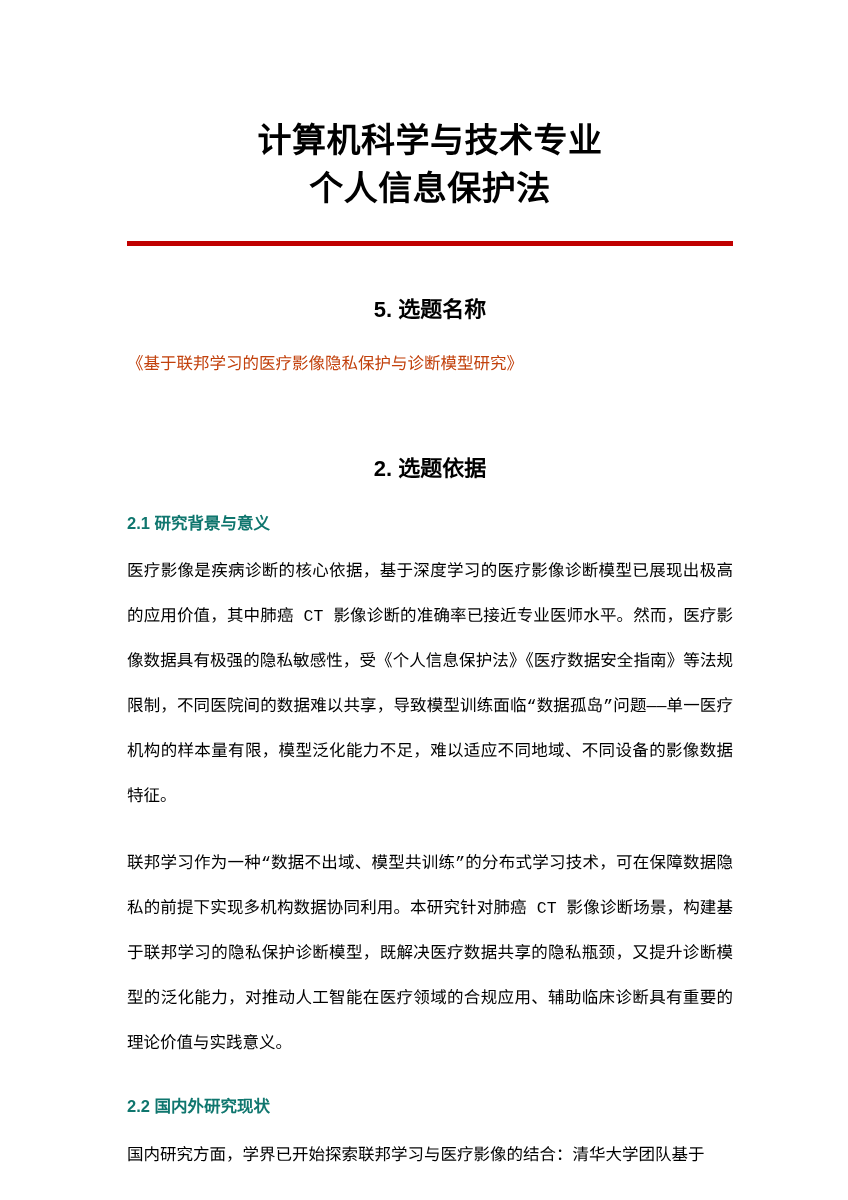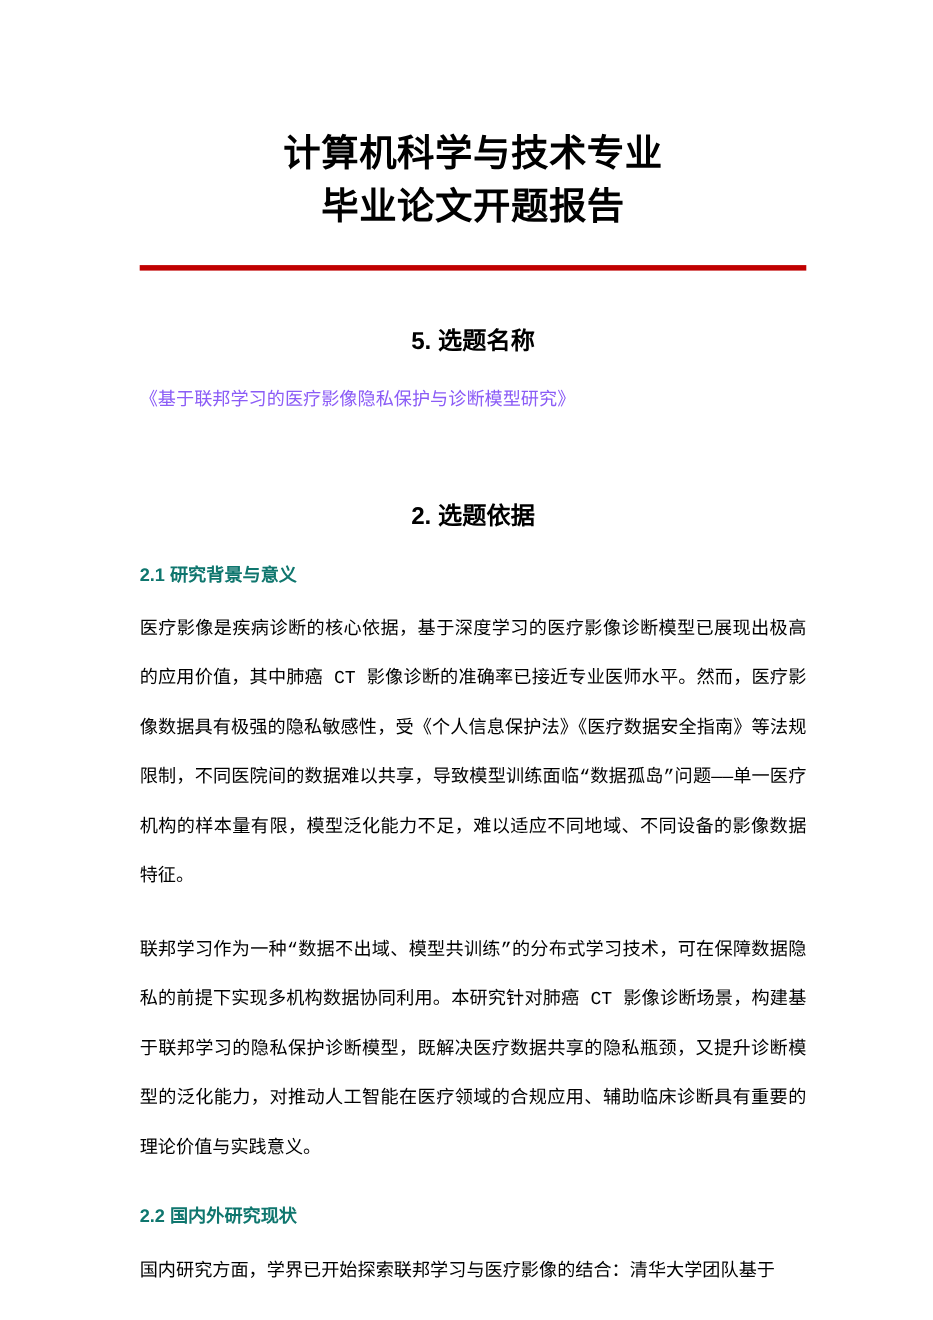--- a/index.html
+++ b/index.html
@@ -87,21 +87,21 @@
     color: #0f766e;
   }
 
   
   .topic-line {
     margin: 0;
     padding-top: 26px;
     font-size: 16.5px;
     line-height: 1.6;
     text-align: left;
-    color: #8b5cf6;
+    color: #c2410c;
   }
 
   .body-para {
     margin: 0;
     padding-top: 22px;
     font-size: 16.5px;
     line-height: 45px;
     text-align: justify;
     text-justify: inter-ideograph;
     color: #000000;
@@ -131,21 +131,21 @@
 </style>
 </head>
 <body>
 
 <div class="page">
 
   <div class="content">
 
     <h1 class="doc-title">
       <span class="title-line">计算机科学与技术专业</span>
-      <span class="title-line">毕业论文开题报告</span>
+      <span class="title-line">个人信息保护法</span>
     </h1>
 
     <div class="rule-red" style="background: rgb(192, 0, 0);"></div>
 
     <h2 class="h1-section h1-first">5. 选题名称</h2>
 
     <p class="topic-line">《基于联邦学习的医疗影像隐私保护与诊断模型研究》</p>
 
     <h2 class="h1-section h1-later">2. 选题依据</h2>
 

